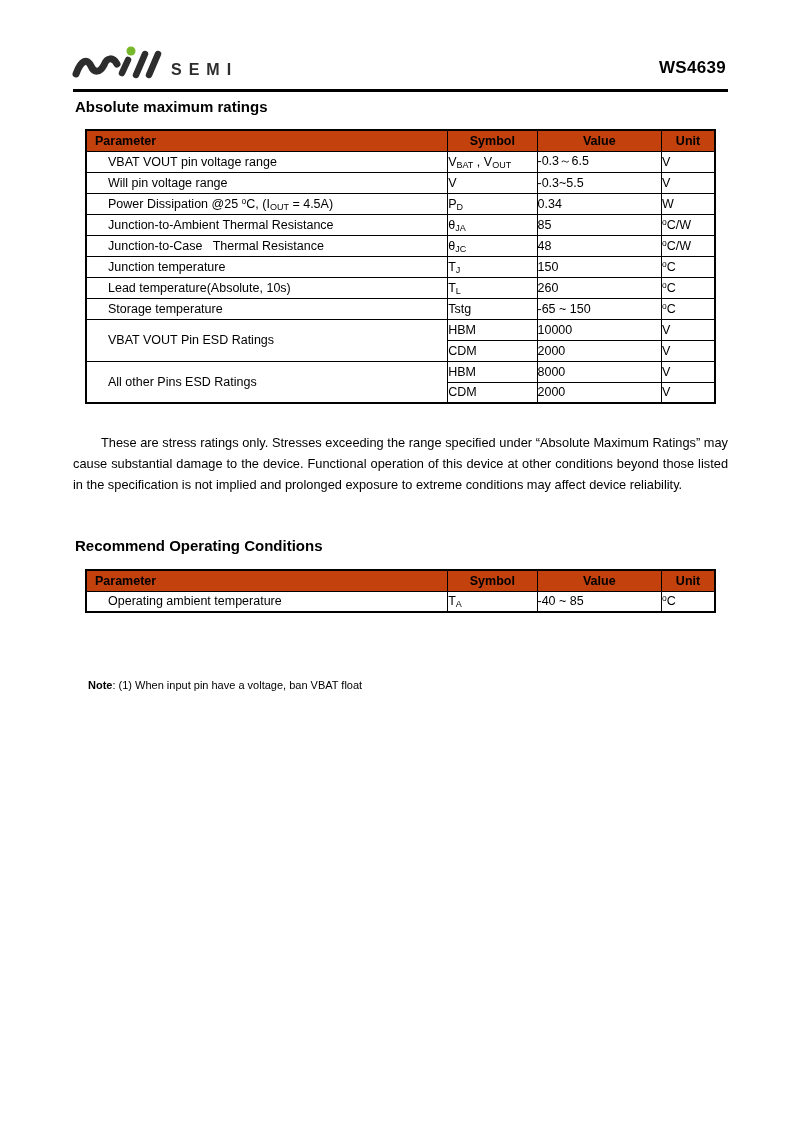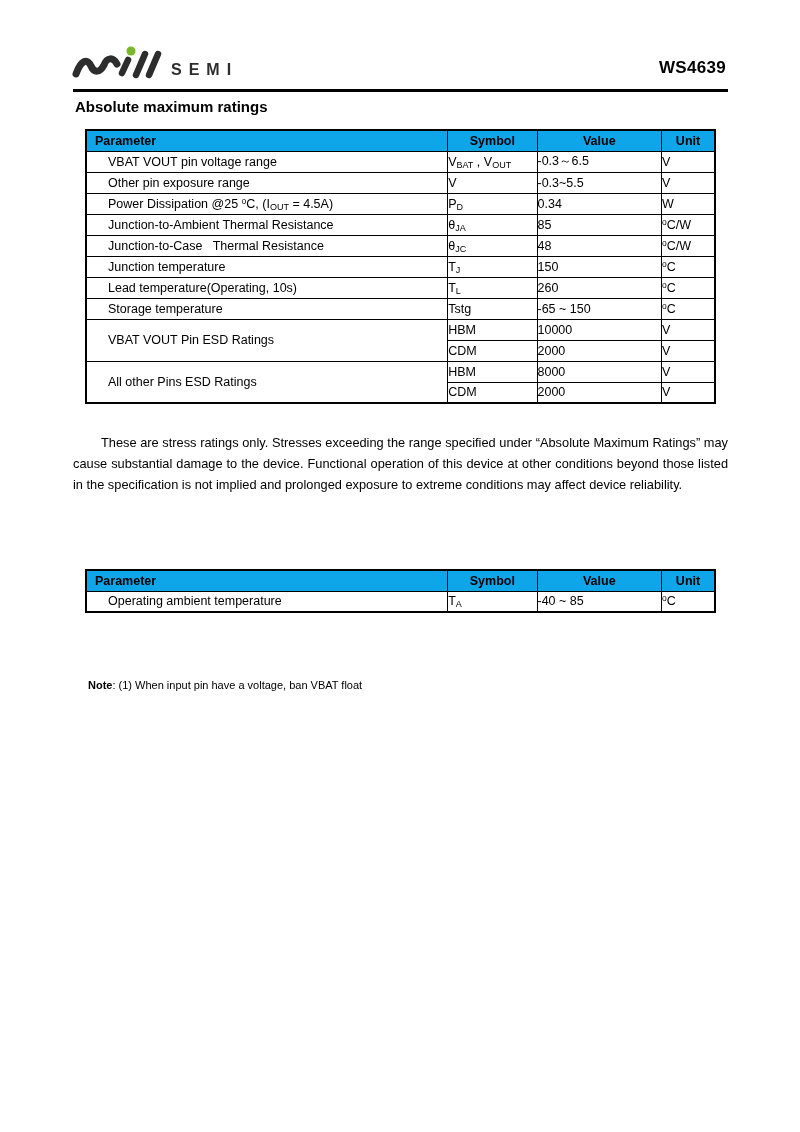--- a/index.html
+++ b/index.html
@@ -47,21 +47,21 @@
     font-size: 12.5px;
   }
   th, td {
     border: 1px solid #000;
     height: 21px;
     vertical-align: middle;
     white-space: nowrap;
     overflow: hidden;
   }
   thead th {
-    background: #0ea5e9;
+    background: #c2410c;
     font-weight: bold;
     text-align: center;
   }
   thead th.col-param { text-align: left; padding-left: 8px; }
   td.cell-param { text-align: left; padding-left: 21px; }
   td.cell-center { text-align: left; }
 
   sub, sup { font-size: 9px; line-height: 0; }
   sub { vertical-align: -2px; }
   sup { vertical-align: 4px; font-size: 8.5px; }
@@ -134,21 +134,21 @@
           </tr>
         </thead>
         <tbody>
           <tr>
             <td class="cell-param">VBAT VOUT pin voltage range</td>
             <td class="cell-center">V<sub>BAT</sub> , V<sub>OUT</sub></td>
             <td class="cell-center">-0.3～6.5</td>
             <td class="cell-center">V</td>
           </tr>
           <tr>
-            <td class="cell-param">Other pin exposure range</td>
+            <td class="cell-param">Will pin voltage range</td>
             <td class="cell-center">V</td>
             <td class="cell-center">-0.3~5.5</td>
             <td class="cell-center">V</td>
           </tr>
           <tr>
             <td class="cell-param">Power Dissipation @25 <sup>o</sup>C, (I<sub>OUT</sub> = 4.5A)</td>
             <td class="cell-center">P<sub>D</sub></td>
             <td class="cell-center">0.34</td>
             <td class="cell-center">W</td>
           </tr>
@@ -164,21 +164,21 @@
             <td class="cell-center">48</td>
             <td class="cell-center"><sup>o</sup>C/W</td>
           </tr>
           <tr>
             <td class="cell-param">Junction temperature</td>
             <td class="cell-center">T<sub>J</sub></td>
             <td class="cell-center">150</td>
             <td class="cell-center"><sup>o</sup>C</td>
           </tr>
           <tr>
-            <td class="cell-param">Lead temperature(Operating, 10s)</td>
+            <td class="cell-param">Lead temperature(Absolute, 10s)</td>
             <td class="cell-center">T<sub>L</sub></td>
             <td class="cell-center">260</td>
             <td class="cell-center"><sup>o</sup>C</td>
           </tr>
           <tr>
             <td class="cell-param">Storage temperature</td>
             <td class="cell-center">Tstg</td>
             <td class="cell-center">-65 ~ 150</td>
             <td class="cell-center"><sup>o</sup>C</td>
           </tr>
@@ -203,20 +203,21 @@
             <td class="cell-center">CDM</td>
             <td class="cell-center">2000</td>
             <td class="cell-center">V</td>
           </tr>
         </tbody>
       </table>
   </div>
 
   <div class="stress-par">These are stress ratings only. Stresses exceeding the range specified under “Absolute Maximum Ratings” may cause substantial damage to the device. Functional operation of this device at other conditions beyond those listed in the specification is not implied and prolonged exposure to extreme conditions may affect device reliability.</div>
 
+  <div class="section-title title-rec">Recommend Operating Conditions</div>
 
   <div class="tbl-wrap tbl-rec">
     <table>
       <colgroup>
         <col class="w-param">
           <col class="w-symbol">
           <col class="w-value">
           <col class="w-unit">
       </colgroup>
     <thead>

